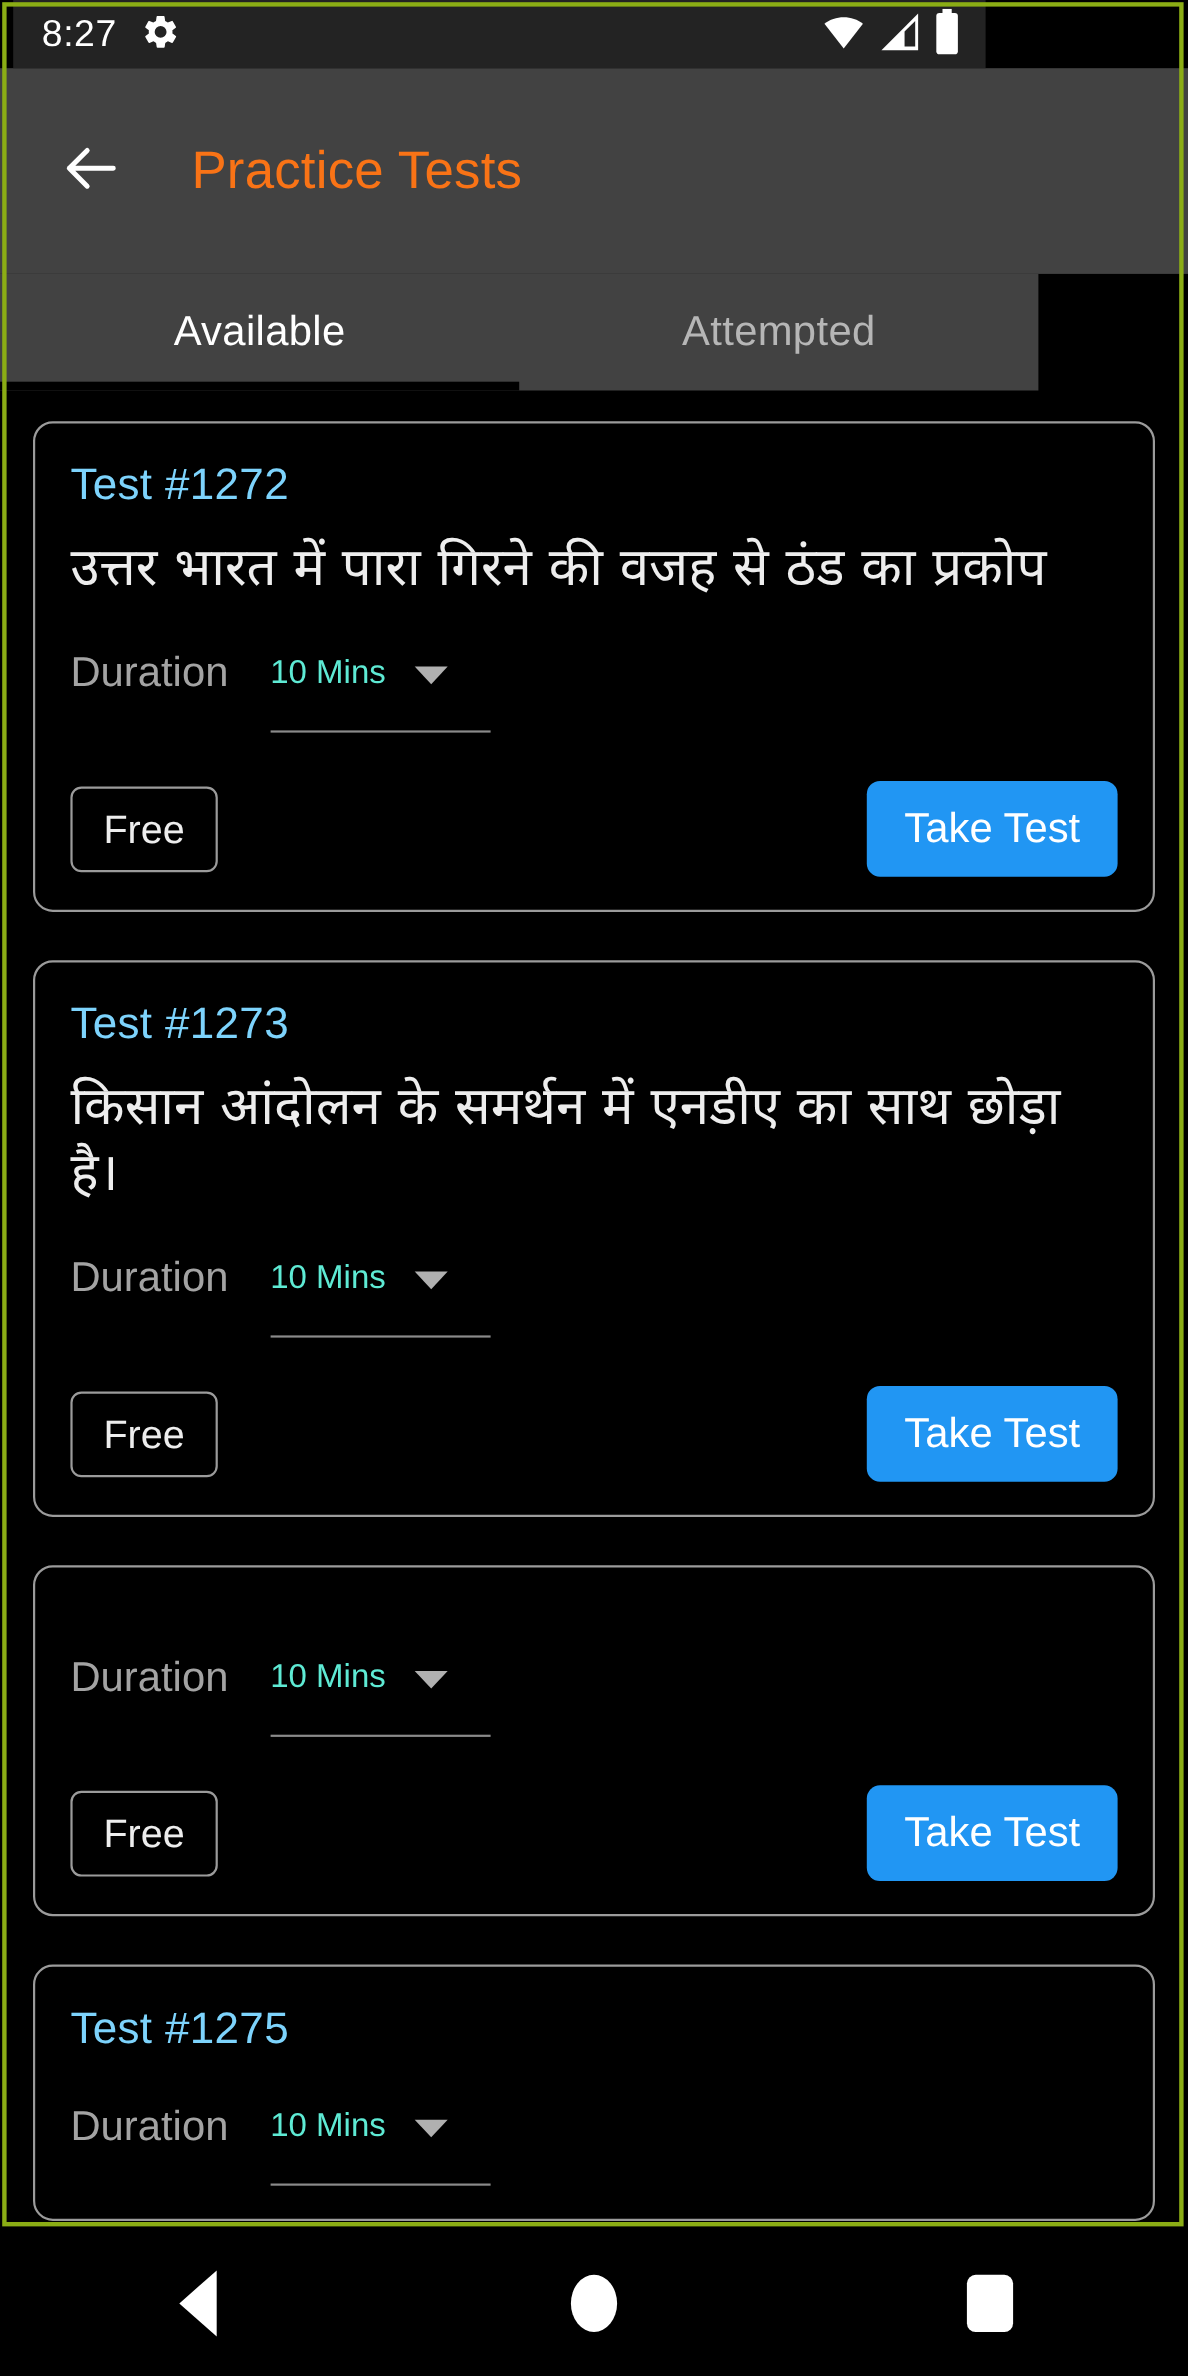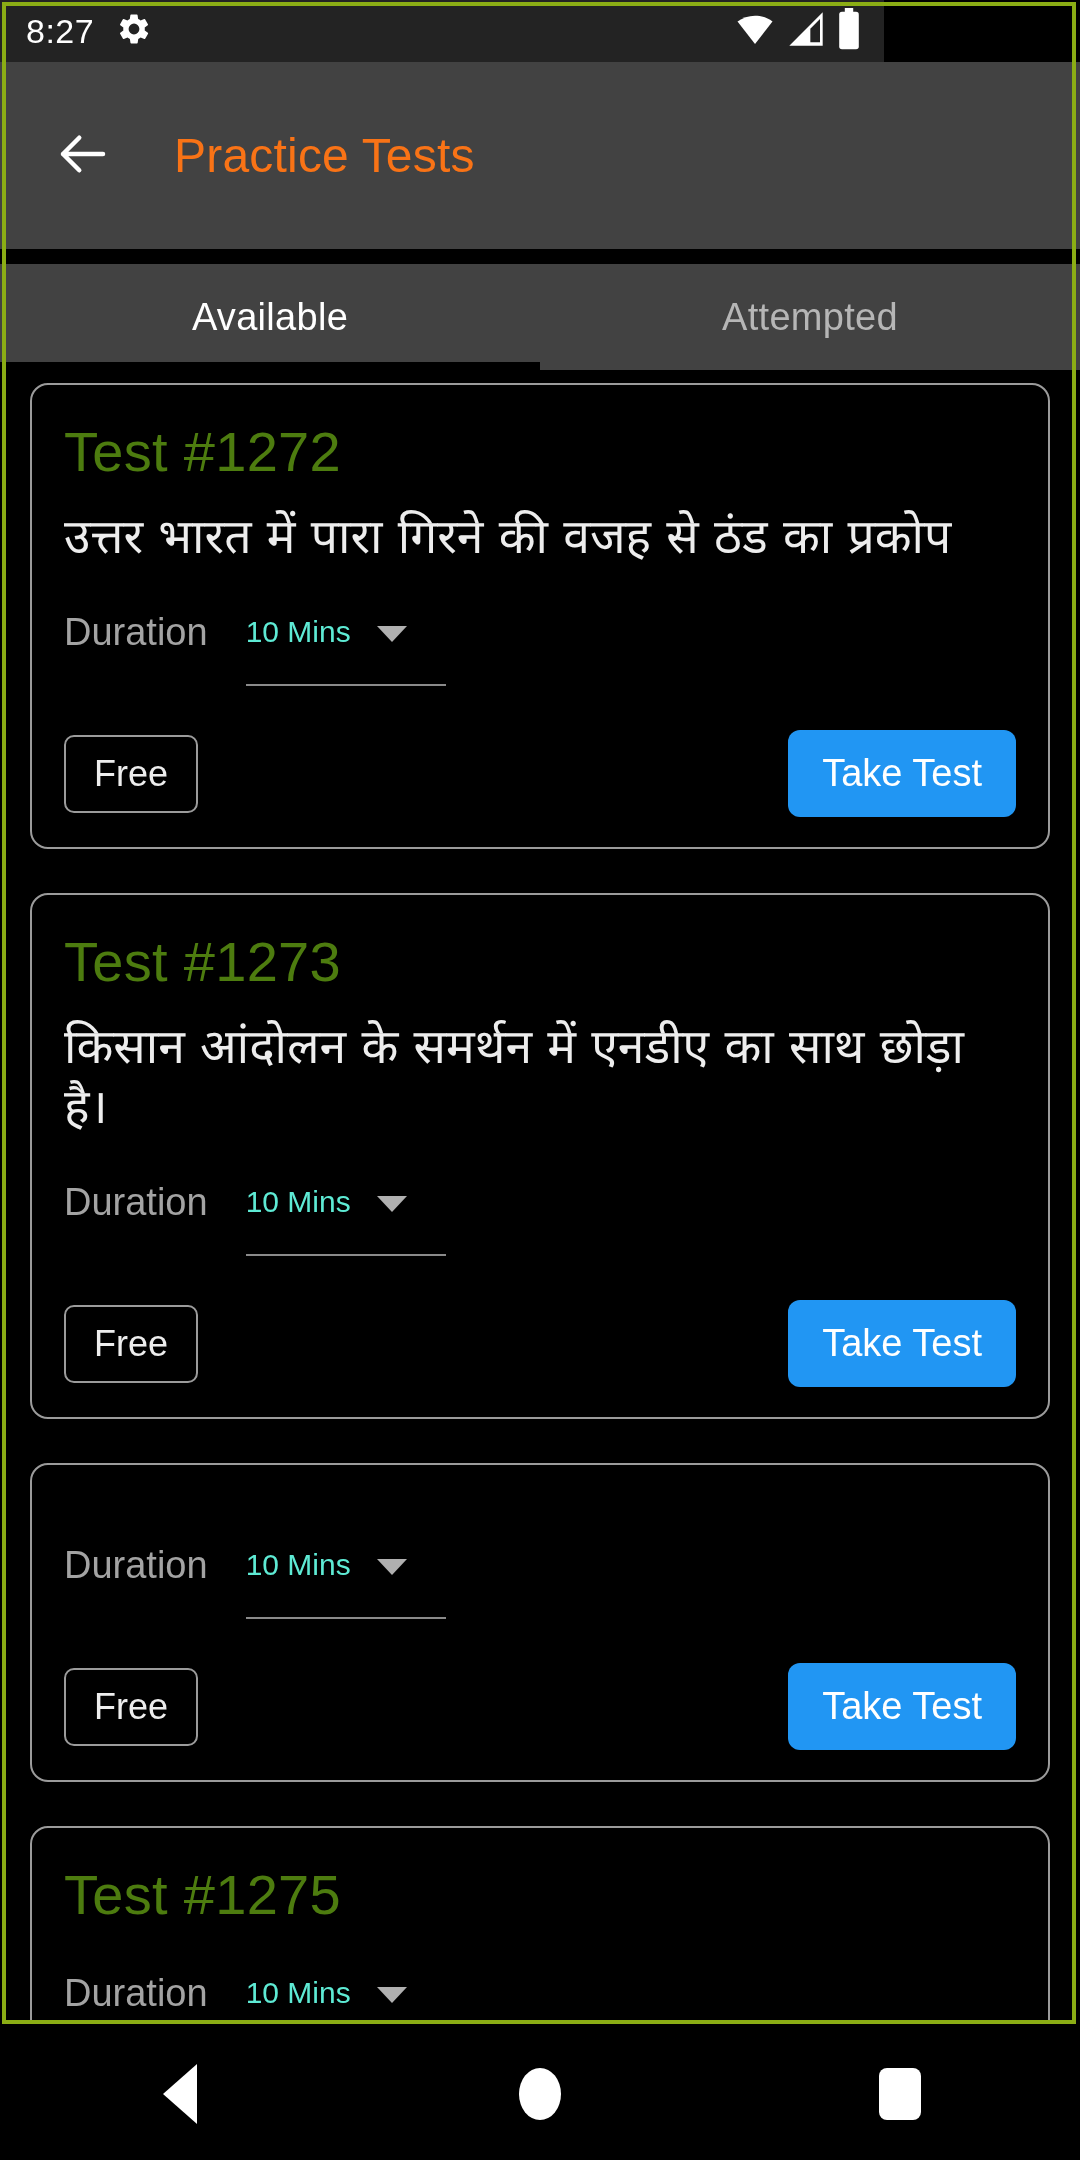--- a/index.html
+++ b/index.html
@@ -27,21 +27,21 @@
     width: 1074px;
     height: 2022px;
     border: 4px solid #8bad15;
     pointer-events: none;
     z-index: 50;
   }
 
   
   #status-bar {
     position: absolute;
-    left: 0; top: 0;
+    left: 12px; top: 0;
     width: 884px;
     height: 62px;
     background: #232323;
     display: flex;
     align-items: center;
     padding: 0 22px 0 26px;
     z-index: 20;
   }
   #status-left {
     display: flex;
@@ -85,22 +85,22 @@
     color: #f97316;
     font-size: 48px;
     font-weight: 400;
     margin-left: 54px;
     letter-spacing: 0.2px;
   }
 
   
   #tab-bar {
     position: absolute;
-    left: 0; top: 264px;
-    width: 1080px;
+    left: 0; top: 249px;
+    width: 944px;
     height: 106px;
     background: #424242;
     display: flex;
     z-index: 10;
   }
   .tab {
     flex: 1;
     display: flex;
     align-items: center;
     justify-content: center;
@@ -136,22 +136,22 @@
   .test-card {
     position: relative;
     margin: 0 30px 44px 30px;
     border: 2px solid #9b9b9b;
     border-radius: 18px;
     background: #000000;
     padding: 34px 32px 30px 32px;
   }
 
   .card-title {
-    color: #4d7c0f;
-    font-size: 56px;
+    color: #7dd3fc;
+    font-size: 40px;
     font-weight: 400;
     letter-spacing: 0.3px;
   }
 
   .card-desc {
     color: #ededed;
     font-size: 48px;
     margin-top: 22px;
     line-height: 1.25;
     font-family: "DejaVu Sans", "Liberation Sans", sans-serif;

